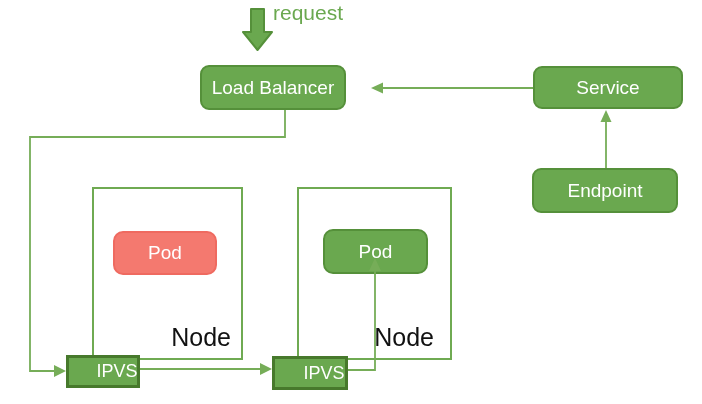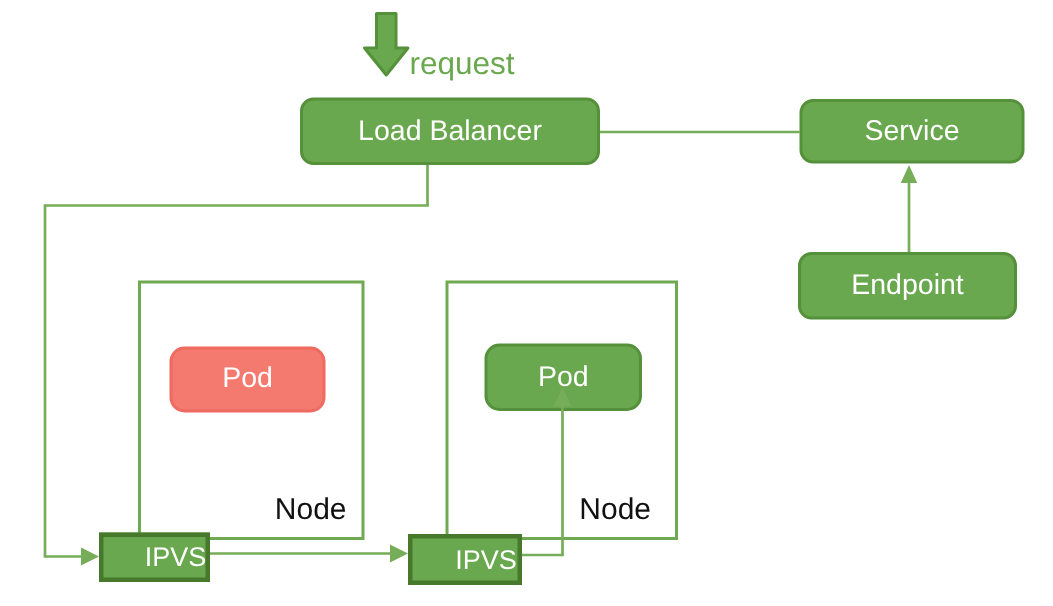--- a/index.html
+++ b/index.html
@@ -40,37 +40,37 @@
     border:2px solid var(--green-border);
     border-radius:9px;
     color:var(--label-text);
     display:flex;
     align-items:center;
     justify-content:center;
     font-size:19px;
     box-sizing:border-box;
     z-index:2;
   }
-  .box-load-balancer{left:200px;top:65px;width:200px;height:45px;}
+  .box-load-balancer{left:200px;top:65px;width:146px;height:45px;}
   .box-service{left:533px;top:66px;width:150px;height:43px;}
   .box-endpoint{left:532px;top:168px;width:146px;height:45px;}
   .nodebox{
     position:absolute;
     border:2px solid var(--node-border);
     background:transparent;
     box-sizing:border-box;
     z-index:0;
   }
   .node-left{left:92px;top:187px;width:151px;height:173px;}
   .node-right{left:297px;top:187px;width:155px;height:173px;}
   .node-label{
     position:absolute;
     right:10px;bottom:6px;
     color:var(--node-text);
-    font-size:20px;
+    font-size:25px;
   }
   .node-right .node-label{right:16px;}
   .pod{
     position:absolute;
     border-radius:10px;
     color:var(--label-text);
     display:flex;
     align-items:center;
     justify-content:center;
     font-size:19px;
@@ -105,21 +105,21 @@
   .ipvs-left{left:66px;top:355px;width:74px;height:33px;}
   .ipvs-right{left:272px;top:356px;width:76px;height:34px;}
   .request-arrow{
     position:absolute;
     left:240px;top:8px;
     width:36px;height:46px;
     z-index:2;
   }
   .request-label{
     position:absolute;
-    left:273px;top:31px;
+    left:273px;top:1px;
     color:var(--request-text);
     font-size:21px;
     z-index:2;
   }
 </style>
 </head>
 <body>
 
 <div class="canvas">
 

